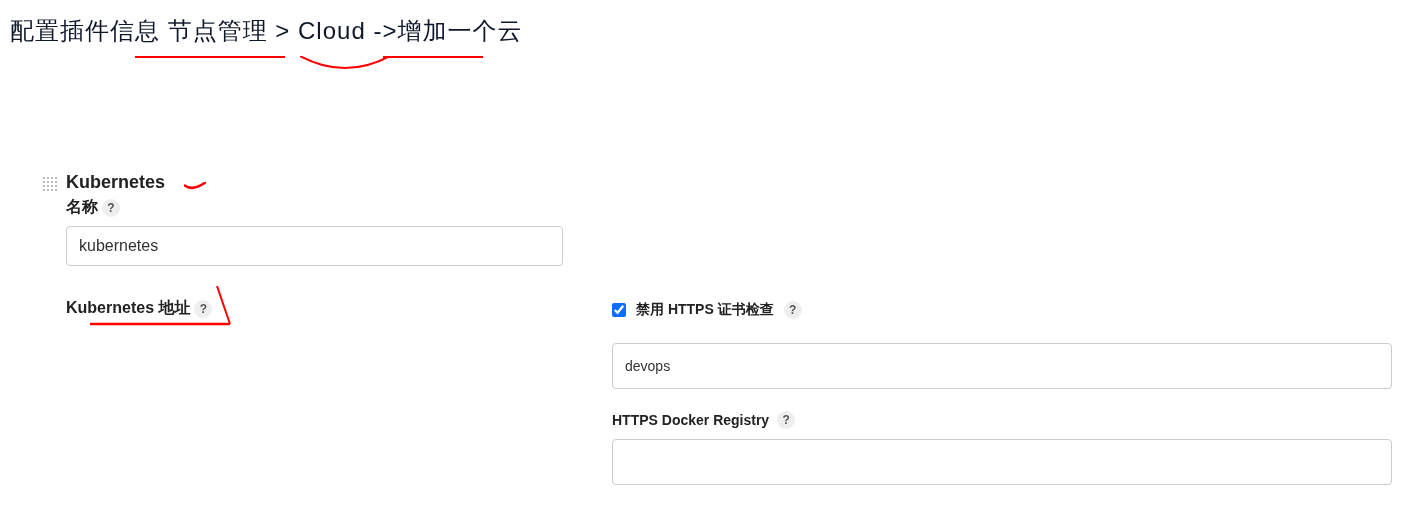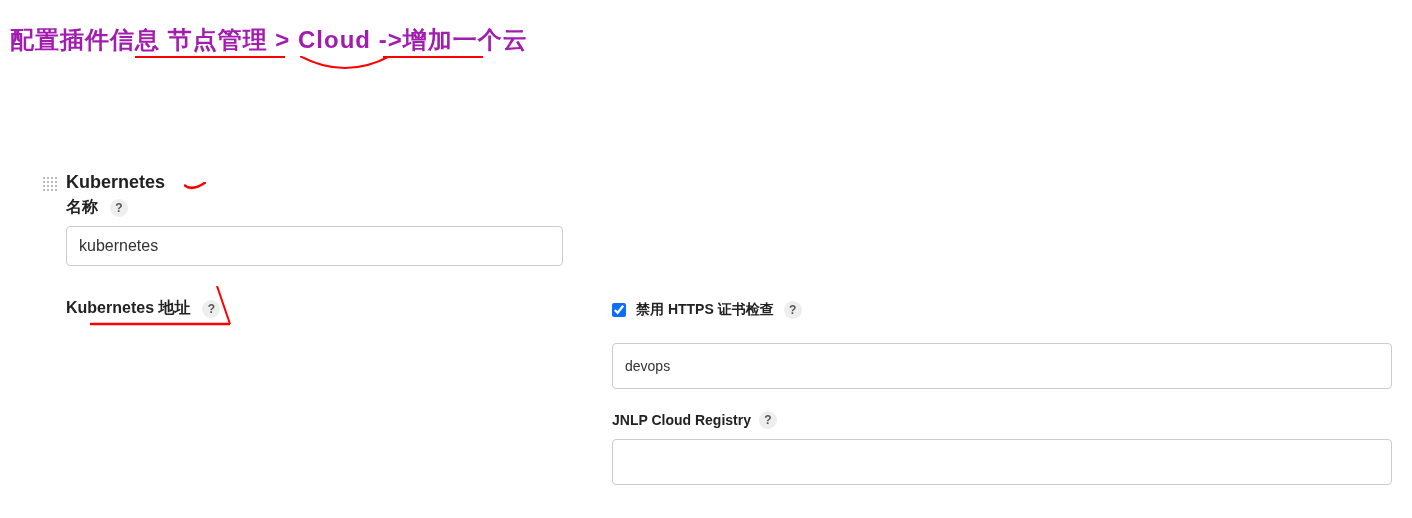--- a/index.html
+++ b/index.html
@@ -7,25 +7,25 @@
       font-family: -apple-system, BlinkMacSystemFont, "Segoe UI", Helvetica, Arial, sans-serif;
       background: #fff;
       width: 1412px;
       height: 518px;
       position: relative;
       color: #333;
     }
     .page-title {
       position: absolute;
       left: 10px;
-      top: 24px;
+      top: 15px;
       font-size: 24px;
-      color: #a21caf;
+      color: #0f172a;
       letter-spacing: 1px;
-      font-weight: 700;
+      font-weight: 400;
     }
     .underline-red-1 {
       position: absolute;
       left: 135px;
       top: 56px;
       width: 150px;
       height: 2px;
       background: #ff0000;
     }
     .underline-red-2 {
@@ -66,21 +66,21 @@
       font-size: 18px;
       font-weight: 700;
       color: #222;
       margin-left: 22px;
       margin-bottom: 4px;
     }
     .red-tick-k8s { position: absolute; left: 140px; top: 10px; }
     .label-row {
       display: flex;
       align-items: center;
-      gap: 12px;
+      gap: 4px;
       margin-left: 22px;
       margin-bottom: 8px;
       margin-top: 2px;
     }
     .field-label {
       font-size: 16px;
       font-weight: 600;
       color: #222;
     }
     .help-icon {
@@ -196,19 +196,19 @@
     <span class="check-label">禁用 HTTPS 证书检查</span>
     <span class="help-icon">?</span>
   </div>
 
   <div class="right-block">
     <input class="text-input full" type="text" value="devops" style="">
   </div>
 
   <div class="right-block">
     <div class="right-label">
-      <span>JNLP Cloud Registry</span>
+      <span>HTTPS Docker Registry</span>
       <span class="help-icon">?</span>
     </div>
     <input class="text-input full" type="text" value="" style="">
   </div>
 
 </div>
 
 </body></html>

